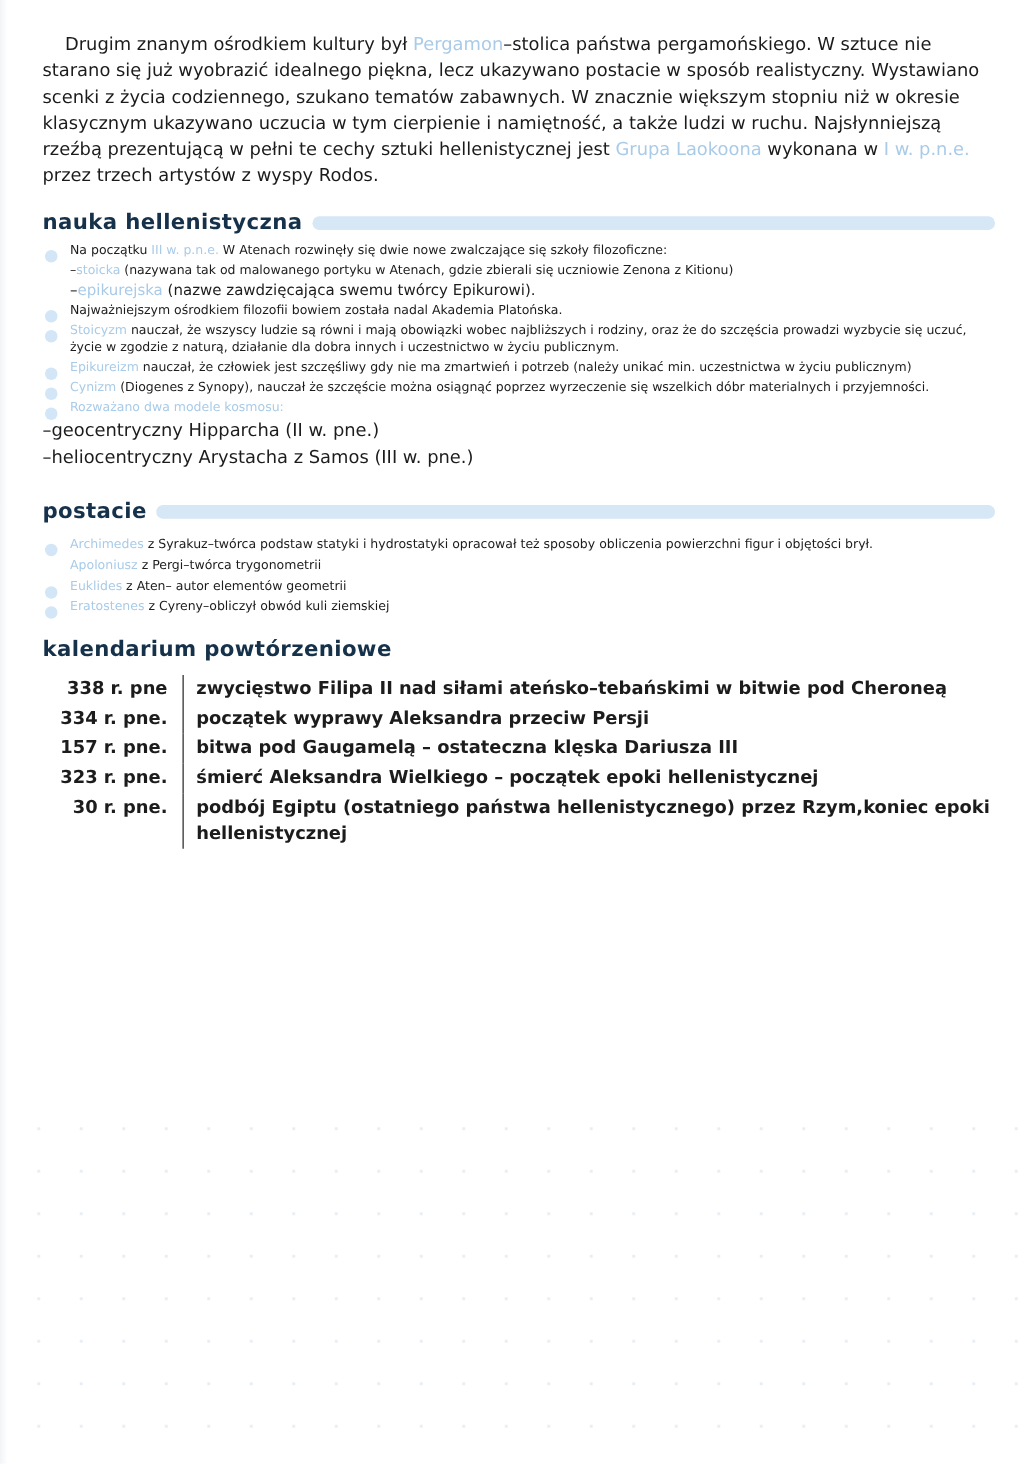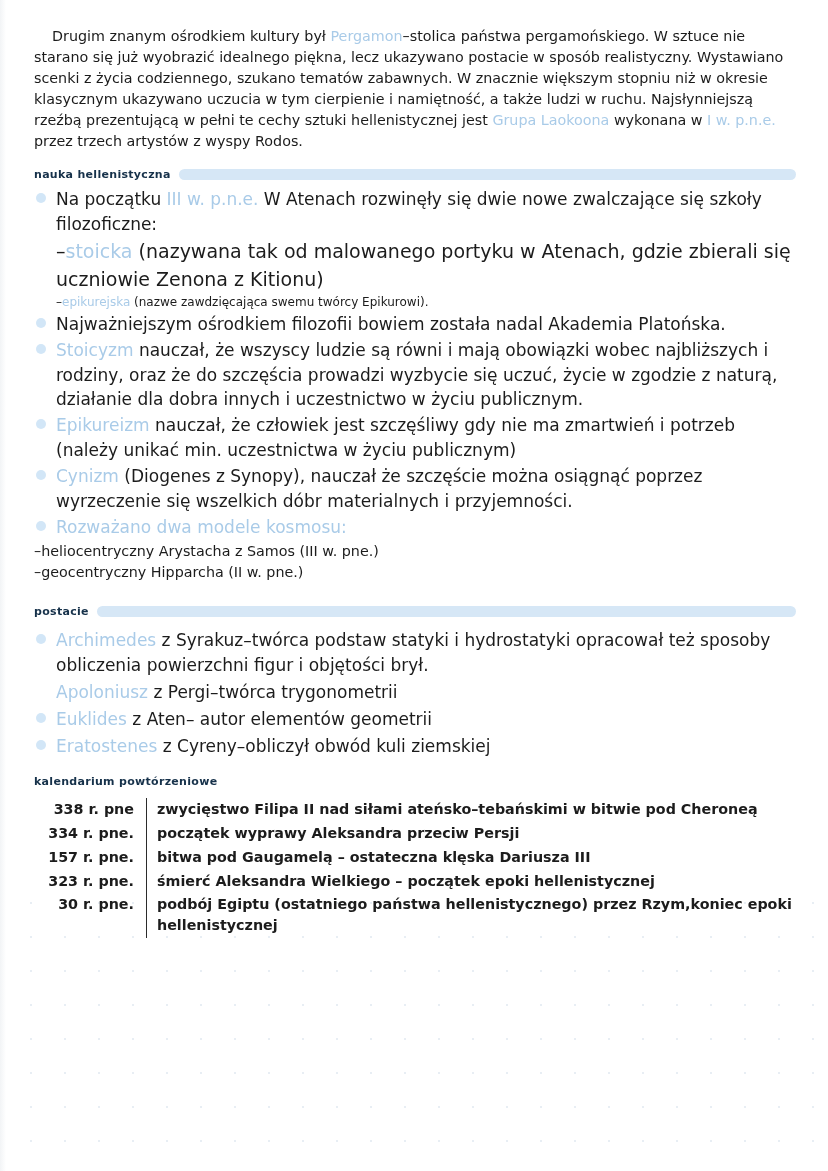--- a/index.html
+++ b/index.html
@@ -43,41 +43,41 @@
     color: #a9cbe8;
   }
 
   
   .heading-row {
     display: flex;
     align-items: center;
     margin: 16px 0 6px 0;
   }
   .heading-text {
-    font-size: 11px;
+    font-size: 17px;
     font-weight: 700;
     letter-spacing: 0.3px;
     color: #16314a;
     white-space: nowrap;
     font-family: "DejaVu Sans", sans-serif;
   }
   .heading-bar {
     flex: 1 1 auto;
     height: 11px;
     margin-left: 8px;
     border-radius: 6px;
     background: #d6e7f6;
   }
 
   
   .b-list { margin: 0; padding: 0; list-style: none; }
   .b-item {
     position: relative;
     padding-left: 22px;
-    font-size: 17px;
+    font-size: 10px;
     line-height: 1.47;
     margin-bottom: 1px;
   }
   .b-dot::before {
     content: "";
     position: absolute;
     left: 2px;
     top: 6px;
     width: 10px;
     height: 10px;
@@ -148,30 +148,30 @@
 
     <p class="para indent"><span>Drugim znanym ośrodkiem kultury był </span><span class="hl-blue">Pergamon</span><span>–stolica państwa pergamońskiego. W sztuce nie starano się już wyobrazić idealnego piękna, lecz ukazywano postacie w sposób realistyczny. Wystawiano scenki z życia codziennego, szukano tematów zabawnych. W znacznie większym stopniu niż w okresie klasycznym ukazywano uczucia w tym cierpienie i namiętność, a także ludzi w ruchu. Najsłynniejszą rzeźbą prezentującą w pełni te cechy sztuki hellenistycznej jest </span><span class="hl-blue">Grupa Laokoona</span><span> wykonana w </span><span class="hl-blue">I w. p.n.e.</span><span> przez trzech artystów z wyspy Rodos.</span></p>
 
     <div class="heading-row">
       <span class="heading-text">nauka hellenistyczna</span>
       <span class="heading-bar"></span>
     </div>
 
     <ul class="b-list">
       <li class="b-item b-dot"><span>Na początku </span><span class="hl-blue">III w. p.n.e.</span><span> W Atenach rozwinęły się dwie nowe zwalczające się szkoły filozoficzne:</span></li>
-      <li class="b-nodot" style="font-size:19px;line-height:1.47"><span>–</span><span class="hl-blue">stoicka</span><span> (nazywana tak od malowanego portyku w Atenach, gdzie zbierali się uczniowie Zenona z Kitionu)</span></li>
+      <li class="b-nodot" style="font-size:10px;line-height:1.47"><span>–</span><span class="hl-blue">stoicka</span><span> (nazywana tak od malowanego portyku w Atenach, gdzie zbierali się uczniowie Zenona z Kitionu)</span></li>
       <li class="b-nodot" style="font-size:12px;line-height:1.47"><span>–</span><span class="hl-blue">epikurejska</span><span> (nazwe zawdzięcająca swemu twórcy Epikurowi).</span></li>
       <li class="b-item b-dot"><span>Najważniejszym ośrodkiem filozofii bowiem została nadal Akademia Platońska.</span></li>
       <li class="b-item b-dot"><span class="hl-blue">Stoicyzm</span><span> nauczał, że wszyscy ludzie są równi i mają obowiązki wobec najbliższych i rodziny, oraz że do szczęścia prowadzi wyzbycie się uczuć, życie w zgodzie z naturą, działanie dla dobra innych i uczestnictwo w życiu publicznym.</span></li>
       <li class="b-item b-dot"><span class="hl-blue">Epikureizm</span><span> nauczał, że człowiek jest szczęśliwy gdy nie ma zmartwień i potrzeb (należy unikać min. uczestnictwa w życiu publicznym)</span></li>
       <li class="b-item b-dot"><span class="hl-blue">Cynizm</span><span> (Diogenes z Synopy), nauczał że szczęście można osiągnąć poprzez wyrzeczenie się wszelkich dóbr materialnych i przyjemności.</span></li>
       <li class="b-item b-dot"><span class="hl-blue">Rozważano dwa modele kosmosu:</span></li>
     </ul>
+    <div class="dash-item" style="padding-left:0"><span>–geocentryczny Hipparcha (II w. pne.)</span></div>
     <div class="dash-item" style="padding-left:0"><span>–heliocentryczny Arystacha z Samos (III w. pne.)</span></div>
-    <div class="dash-item" style="padding-left:0"><span>–geocentryczny Hipparcha (II w. pne.)</span></div>
 
     <div class="heading-row" style="margin-top:22px">
       <span class="heading-text">postacie</span>
       <span class="heading-bar"></span>
     </div>
 
     <ul class="b-list people">
       <li class="b-item b-dot"><span class="hl-blue">Archimedes</span><span> z Syrakuz–twórca podstaw statyki i hydrostatyki opracował też sposoby obliczenia powierzchni figur i objętości brył.</span></li>
       <li class="b-item"><span class="hl-blue">Apoloniusz</span><span> z Pergi–twórca trygonometrii</span></li>
       <li class="b-item b-dot"><span class="hl-blue">Euklides</span><span> z Aten– autor elementów geometrii</span></li>

